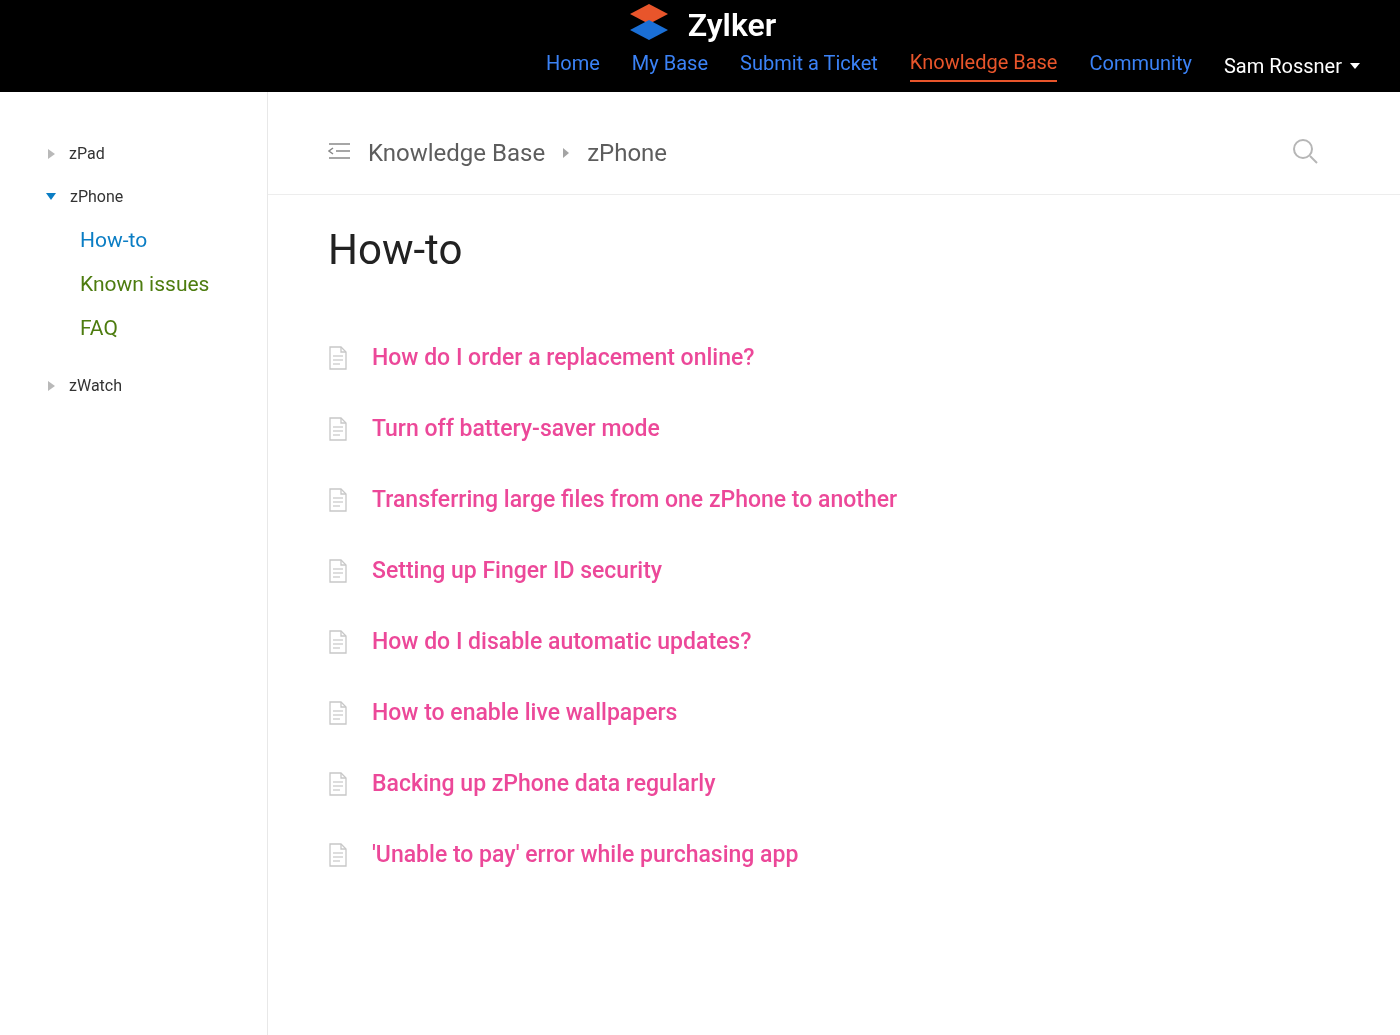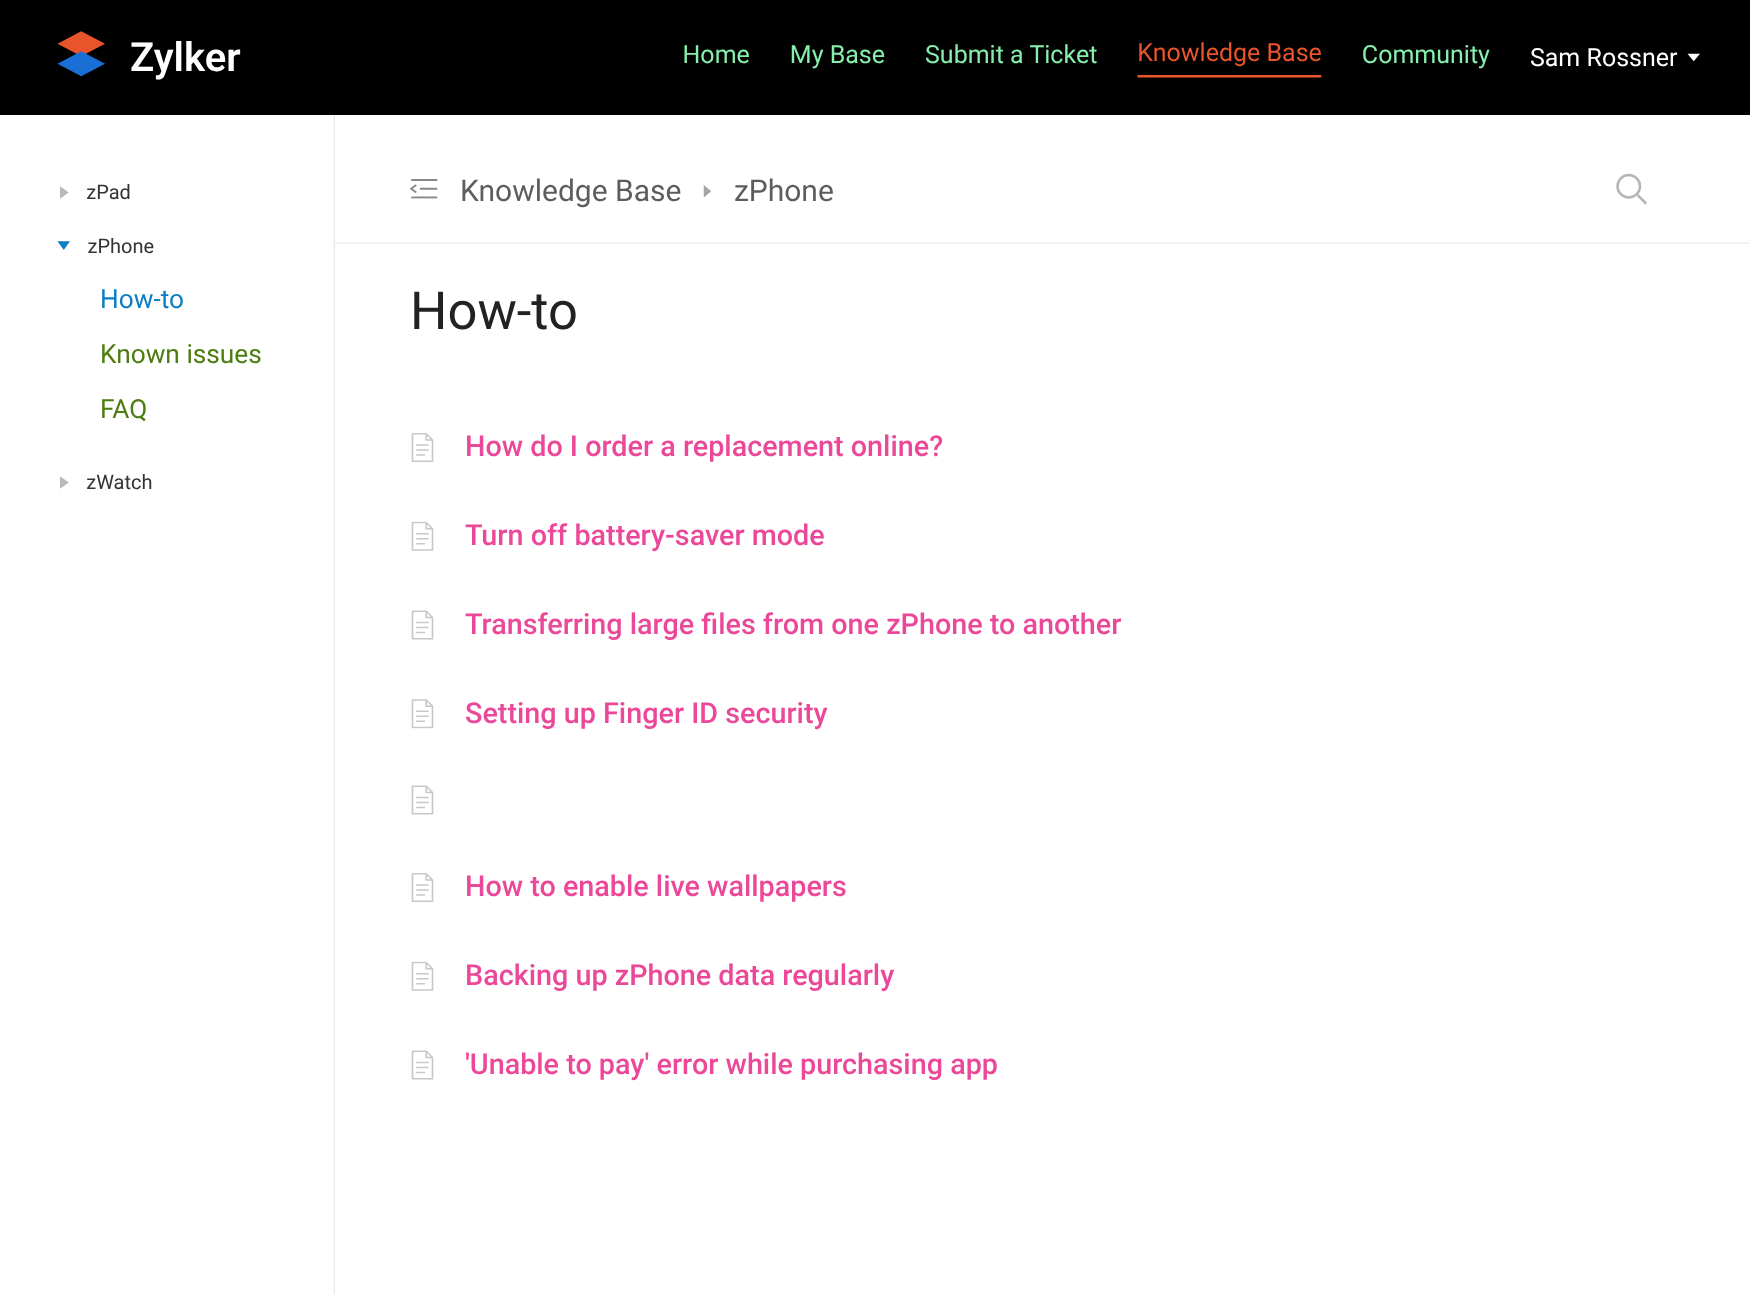--- a/index.html
+++ b/index.html
@@ -9,39 +9,40 @@
       width: 1400px;
       height: 1035px;
       overflow: hidden;
     }
     .header {
       background: #000;
       height: 92px;
       display: flex;
       align-items: center;
       padding: 0 40px;
+      flex-direction: column;
     }
     .logo-wrap {
       display: flex;
       align-items: center;
       gap: 14px;
     }
     .brand-name {
       color: #fff;
       font-size: 32px;
       font-weight: 600;
     }
     .nav {
       margin-left: auto;
       display: flex;
       align-items: center;
       gap: 32px;
     }
     .nav-item {
-      color: #86efac;
+      color: #3b82f6;
       font-size: 20px;
       text-decoration: none;
       padding-bottom: 6px;
       cursor: pointer;
     }
     .nav-item.active {
       color: #e8552b;
       border-bottom: 2px solid #e8552b;
     }
     .user-menu {
@@ -278,20 +279,21 @@
             <a class="art-link">Setting up Finger ID security</a>
           </div>
           <div class="art-row">
             <svg class="doc-icon" width="20" height="24" viewBox="0 0 20 24">
               <path d="M2 1 H13 L18 6 V23 H2 Z" fill="none" stroke="#c7c7c7" stroke-width="1.3"></path>
               <path d="M13 1 V6 H18" fill="none" stroke="#c7c7c7" stroke-width="1.3"></path>
               <line x1="5" y1="10" x2="15" y2="10" stroke="#c7c7c7" stroke-width="1.2"></line>
               <line x1="5" y1="14" x2="15" y2="14" stroke="#c7c7c7" stroke-width="1.2"></line>
               <line x1="5" y1="18" x2="12" y2="18" stroke="#c7c7c7" stroke-width="1.2"></line>
             </svg>
+            <a class="art-link">How do I disable automatic updates?</a>
           </div>
           <div class="art-row">
             <svg class="doc-icon" width="20" height="24" viewBox="0 0 20 24">
               <path d="M2 1 H13 L18 6 V23 H2 Z" fill="none" stroke="#c7c7c7" stroke-width="1.3"></path>
               <path d="M13 1 V6 H18" fill="none" stroke="#c7c7c7" stroke-width="1.3"></path>
               <line x1="5" y1="10" x2="15" y2="10" stroke="#c7c7c7" stroke-width="1.2"></line>
               <line x1="5" y1="14" x2="15" y2="14" stroke="#c7c7c7" stroke-width="1.2"></line>
               <line x1="5" y1="18" x2="12" y2="18" stroke="#c7c7c7" stroke-width="1.2"></line>
             </svg>
             <a class="art-link">How to enable live wallpapers</a>

